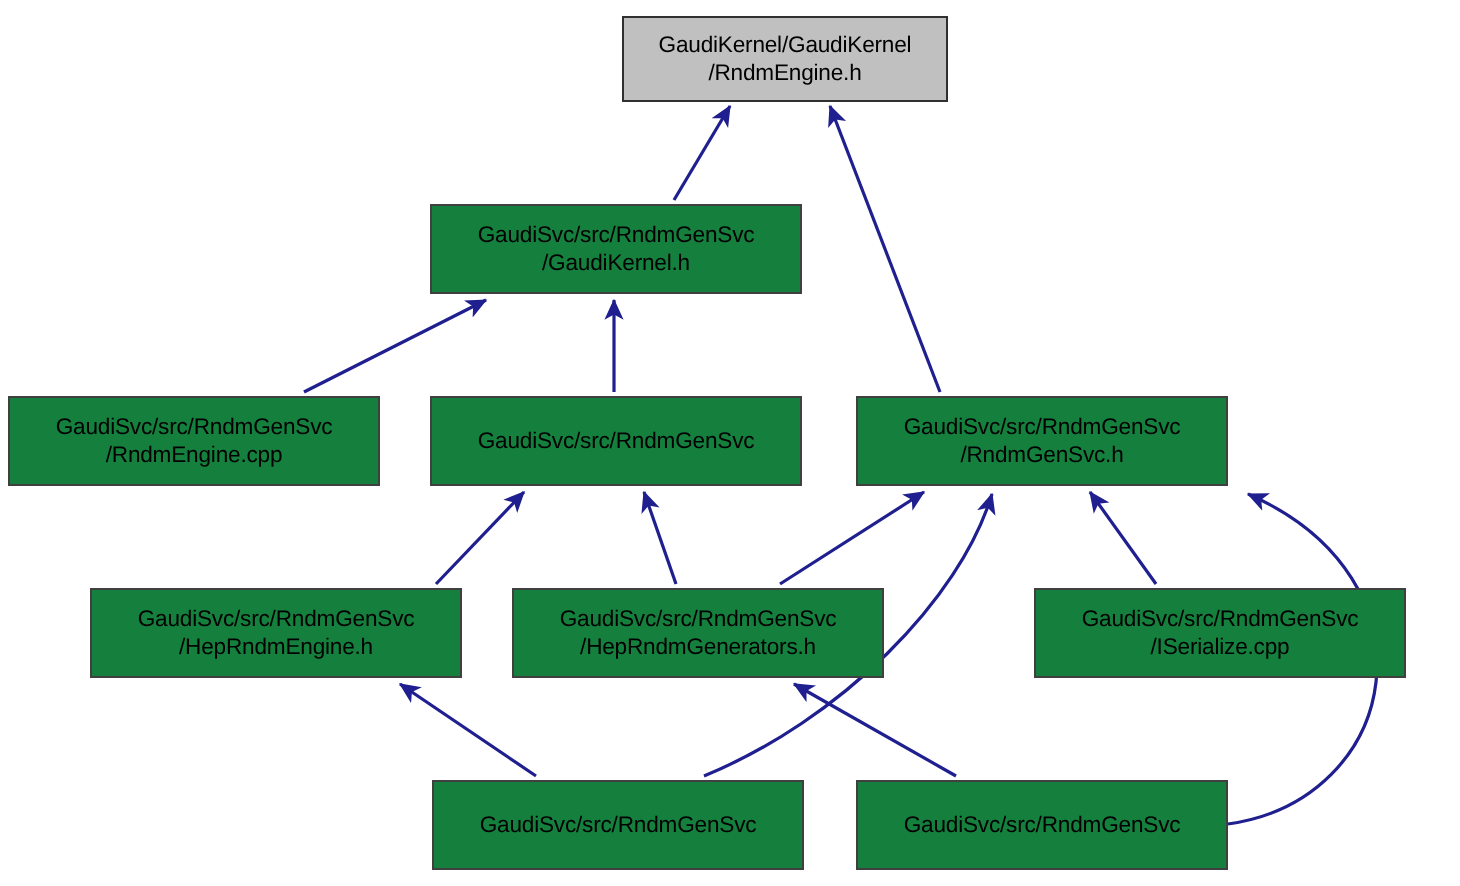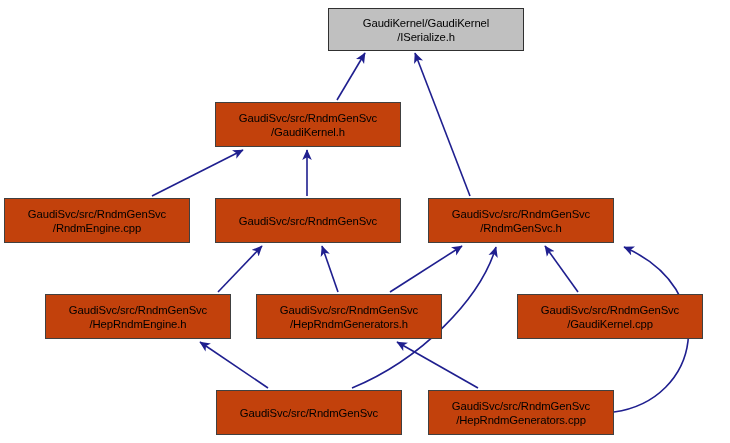--- a/index.html
+++ b/index.html
@@ -21,21 +21,21 @@
     position: absolute;
     left: 0;
     top: 0;
     width: 730px;
     height: 443px;
   }
   .node {
     position: absolute;
     box-sizing: border-box;
     border: 1px solid #404040;
-    background: #c2410c;
+    background: #15803d;
     color: #000000;
     font-size: 11.3px;
     line-height: 14px;
     text-align: center;
     display: flex;
     flex-direction: column;
     align-items: center;
     justify-content: center;
     white-space: pre;
     letter-spacing: -0.1px;
@@ -69,25 +69,25 @@
         <path d="M 390,292 L 462,246" fill="none" stroke="#1f1f8f" stroke-width="1.6" marker-end="url(#arrowhead)"></path>
         <path d="M 578,292 L 545,246" fill="none" stroke="#1f1f8f" stroke-width="1.6" marker-end="url(#arrowhead)"></path>
         <path d="M 268,388 L 200,342" fill="none" stroke="#1f1f8f" stroke-width="1.6" marker-end="url(#arrowhead)"></path>
         <path d="M 352,388 C 420,360 480,300 496,247" fill="none" stroke="#1f1f8f" stroke-width="1.6" marker-end="url(#arrowhead)"></path>
         <path d="M 478,388 L 397,342" fill="none" stroke="#1f1f8f" stroke-width="1.6" marker-end="url(#arrowhead)"></path>
         <path d="M 614,412 C 700,400 722,290 624,247" fill="none" stroke="#1f1f8f" stroke-width="1.6" marker-end="url(#arrowhead)"></path>
       </g>
   </svg>
 
   <div id="nodes-group">
-      <div class="node root" style="left: 328px; top: 8px; width: 196px; height: 43px;"><span class="line1">GaudiKernel/GaudiKernel</span><span class="line2">/ISerialize.h</span></div>
+      <div class="node root" style="left: 311px; top: 8px; width: 163px; height: 43px;"><span class="line1">GaudiKernel/GaudiKernel</span><span class="line2">/RndmEngine.h</span></div>
       <div class="node" style="left: 215px; top: 102px; width: 186px; height: 45px;"><span class="line1">GaudiSvc/src/RndmGenSvc</span><span class="line2">/GaudiKernel.h</span></div>
       <div class="node" style="left: 4px; top: 198px; width: 186px; height: 45px;"><span class="line1">GaudiSvc/src/RndmGenSvc</span><span class="line2">/RndmEngine.cpp</span></div>
       <div class="node" style="left: 215px; top: 198px; width: 186px; height: 45px;"><span class="line1">GaudiSvc/src/RndmGenSvc</span></div>
       <div class="node" style="left: 428px; top: 198px; width: 186px; height: 45px;"><span class="line1">GaudiSvc/src/RndmGenSvc</span><span class="line2">/RndmGenSvc.h</span></div>
       <div class="node" style="left: 45px; top: 294px; width: 186px; height: 45px;"><span class="line1">GaudiSvc/src/RndmGenSvc</span><span class="line2">/HepRndmEngine.h</span></div>
       <div class="node" style="left: 256px; top: 294px; width: 186px; height: 45px;"><span class="line1">GaudiSvc/src/RndmGenSvc</span><span class="line2">/HepRndmGenerators.h</span></div>
-      <div class="node" style="left: 517px; top: 294px; width: 186px; height: 45px;"><span class="line1">GaudiSvc/src/RndmGenSvc</span><span class="line2">/GaudiKernel.cpp</span></div>
+      <div class="node" style="left: 517px; top: 294px; width: 186px; height: 45px;"><span class="line1">GaudiSvc/src/RndmGenSvc</span><span class="line2">/ISerialize.cpp</span></div>
       <div class="node" style="left: 216px; top: 390px; width: 186px; height: 45px;"><span class="line1">GaudiSvc/src/RndmGenSvc</span></div>
-      <div class="node" style="left: 428px; top: 390px; width: 186px; height: 45px;"><span class="line1">GaudiSvc/src/RndmGenSvc</span><span class="line2">/HepRndmGenerators.cpp</span></div>
+      <div class="node" style="left: 428px; top: 390px; width: 186px; height: 45px;"><span class="line1">GaudiSvc/src/RndmGenSvc</span></div>
     </div>
 
 </div>
 
 </body></html>

